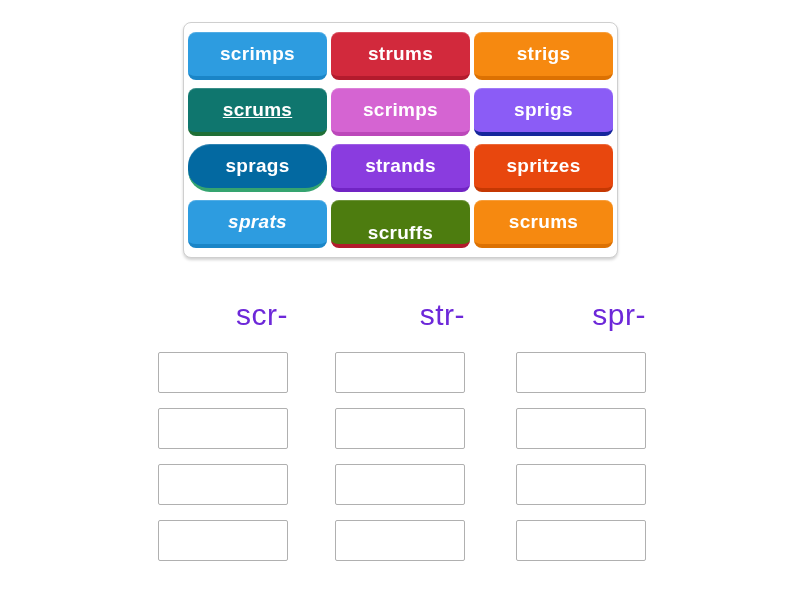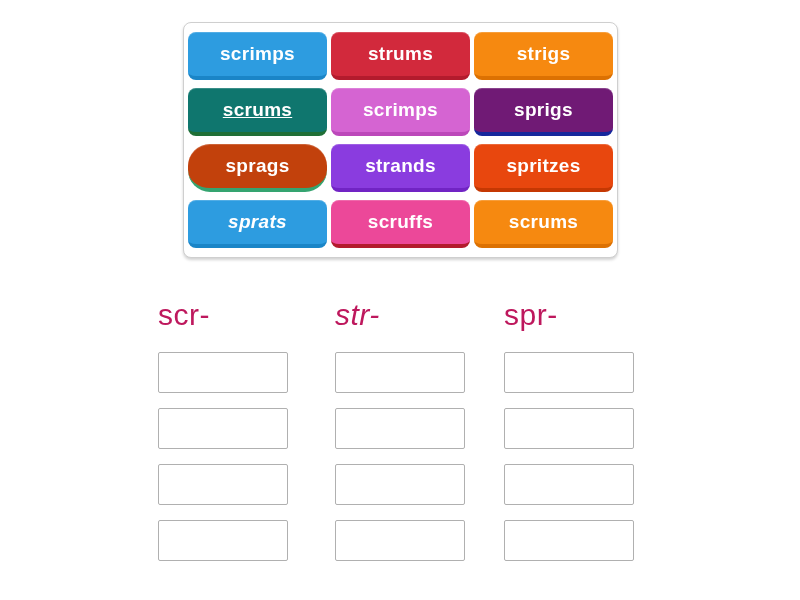--- a/index.html
+++ b/index.html
@@ -61,29 +61,29 @@
     box-shadow: inset 0 1px 0 rgba(255,255,255,0.18);
   }
 
   
   .group-col {
     position: absolute;
     top: 296px;
     width: 130px;
   }
   .group-col.col0 { left: 158px; }
-  .group-col.col1 { left: 335px; font-style: italic; }
-  .group-col.col2 { left: 504px; }
+  .group-col.col1 { left: 335px; }
+  .group-col.col2 { left: 516px; }
   .group-header {
     height: 40px;
     line-height: 38px;
-    text-align: left;
+    text-align: right;
     font-size: 30px;
     font-weight: 500;
-    color: #be185d;
+    color: #6d28d9;
     letter-spacing: 0.5px;
   }
   .group-slots {
     margin-top: 16px;
     display: flex;
     flex-direction: column;
     gap: 15px;
   }
   .slot {
     box-sizing: border-box;
@@ -109,36 +109,36 @@
   </button>
         <button class="tile" style="background: rgb(246, 137, 16); border-bottom-color: rgb(220, 113, 2); border-radius: 8px;">
     <span>strigs</span>
   </button>
         <button class="tile" style="background: #0f766e; border-bottom-color: rgb(31, 111, 54); text-decoration: underline;">
     <span>scrums</span>
   </button>
         <button class="tile" style="background: rgb(213, 100, 210); border-bottom-color: rgb(188, 72, 186);">
     <span>scrimps</span>
   </button>
-        <button class="tile" style="background: #701a75; border-bottom-color: rgb(22, 39, 156);">
+        <button class="tile" style="background: #8b5cf6; border-bottom-color: rgb(22, 39, 156);">
     <span>sprigs</span>
   </button>
-        <button class="tile" style="background: #c2410c; border-bottom-color: rgb(53, 164, 112); border-radius: 22px;">
+        <button class="tile" style="background: #0369a1; border-bottom-color: rgb(53, 164, 112); border-radius: 22px;">
     <span>sprags</span>
   </button>
         <button class="tile" style="background: rgb(138, 60, 223); border-bottom-color: rgb(113, 36, 196);">
     <span>strands</span>
   </button>
         <button class="tile" style="background: rgb(232, 71, 14); border-bottom-color: rgb(197, 56, 3);">
     <span>spritzes</span>
   </button>
         <button class="tile" style="background: rgb(45, 156, 224); border-bottom-color: rgb(26, 133, 199); font-style: italic;">
     <span>sprats</span>
   </button>
-        <button class="tile" style="background: #ec4899; border-bottom-color: rgb(179, 27, 45);">
+        <button class="tile" style="background: #4d7c0f; border-bottom-color: rgb(179, 27, 45); align-items: flex-end;">
     <span>scruffs</span>
   </button>
         <button class="tile" style="background: rgb(246, 137, 16); border-bottom-color: rgb(220, 113, 2);">
     <span>scrums</span>
   </button>
       </div>
   </div>
 
   <div>
       <div class="group-col col0">

